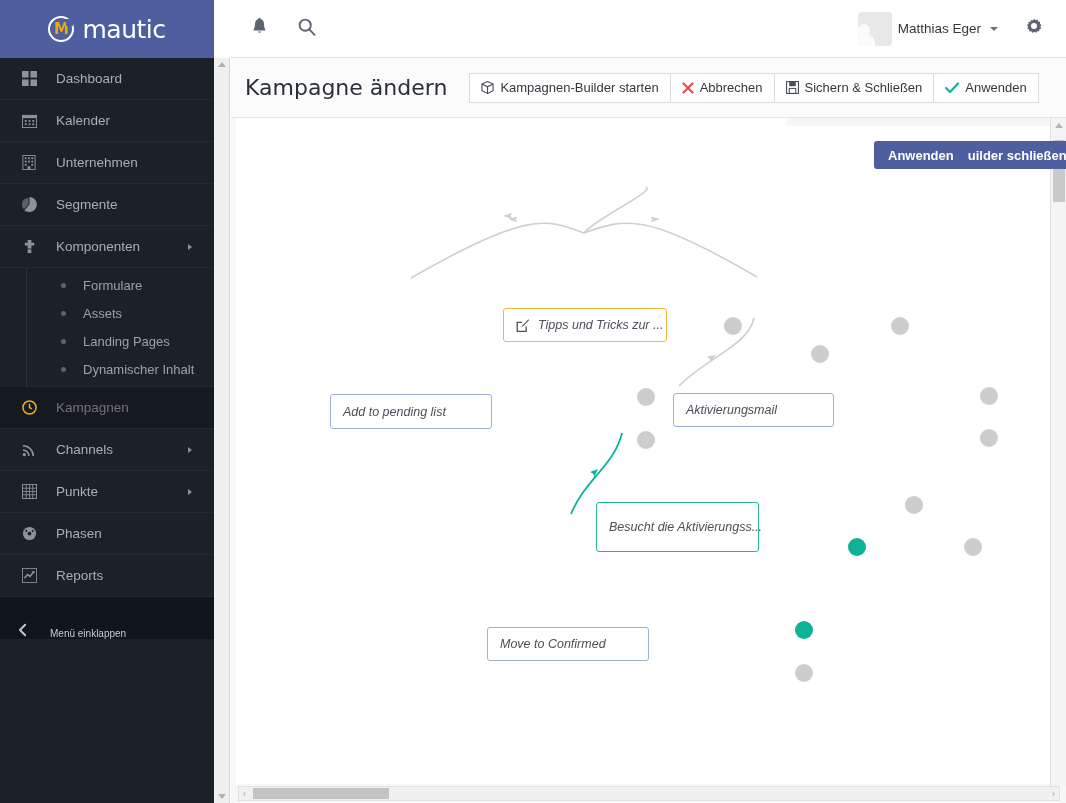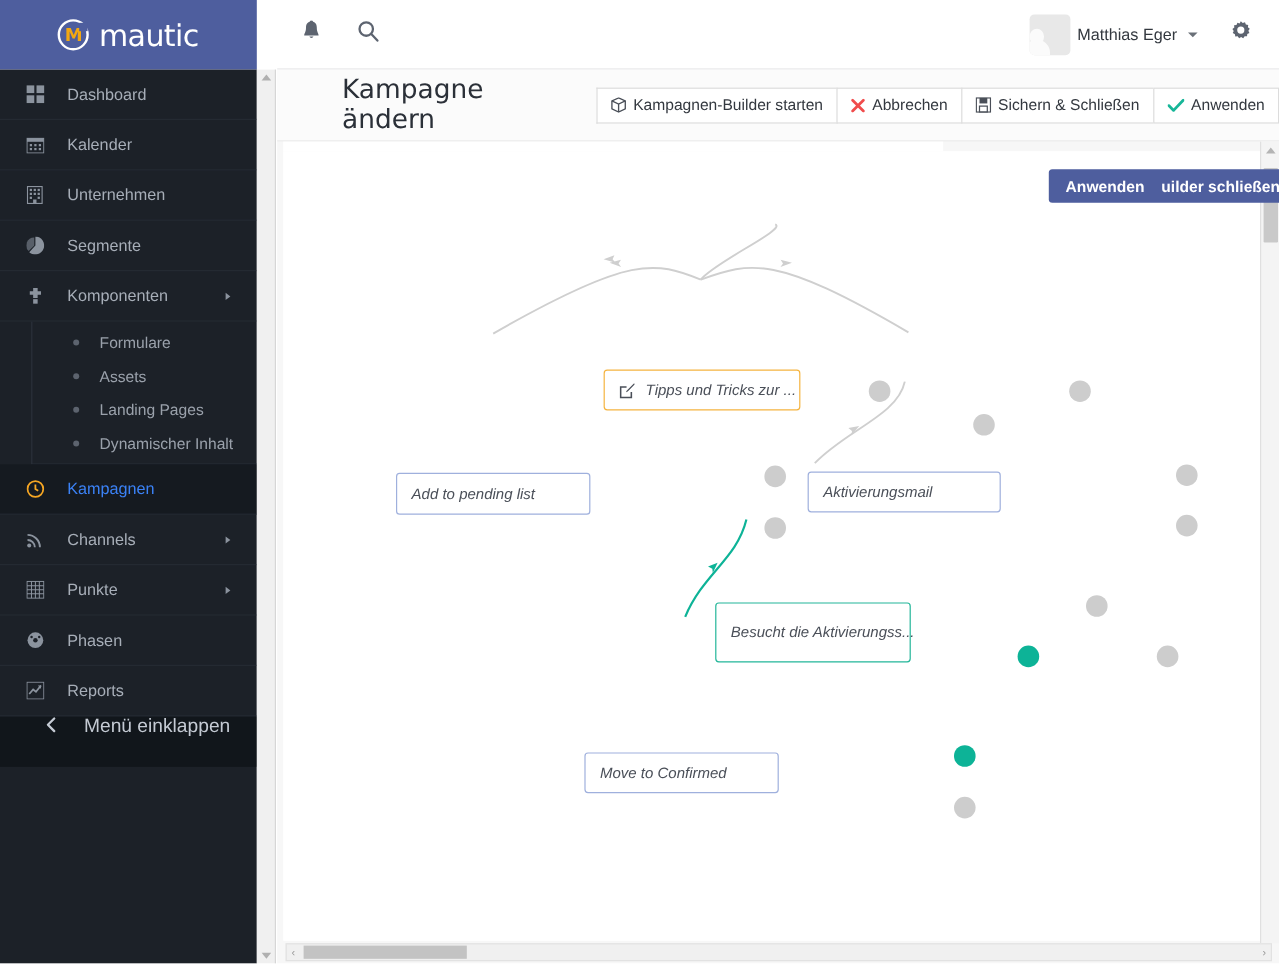--- a/index.html
+++ b/index.html
@@ -53,21 +53,21 @@
     color: #a7aeb8; font-size: 13.5px;
     border-bottom: 1px solid #242a32;
     cursor: pointer;
   }
   .nav-item .nav-icon {
     width: 22px; margin-right: 12px;
     display: flex; align-items: center; justify-content: flex-start;
     color: #8b939e; flex-shrink: 0;
   }
   .nav-item.active { background: #151a20; }
-  .nav-item.active .nav-label { color: #3b82f6; }
+  .nav-item.active .nav-label { color: #737373; }
   .nav-item.active .nav-icon { color: #f5a623; }
   .nav-caret {
     position: absolute; right: 22px; top: 50%;
     transform: translateY(-50%);
     width: 0; height: 0;
     border-left: 4px solid #8b939e;
     border-top: 3.5px solid transparent;
     border-bottom: 3.5px solid transparent;
   }
   .sub-item {
@@ -78,23 +78,23 @@
   }
   .sub-item .dot {
     width: 5px; height: 5px; border-radius: 50%;
     background: #5c636e; margin-right: 17px; flex-shrink: 0;
   }
   .sub-group {
     border-left: 1px solid #2b313a; margin-left: 26px;
     padding: 3px 0 3px 0; border-bottom: 1px solid #242a32;
   }
   .collapse-item {
-    display: flex; align-items: flex-start;
-    height: 42px; padding-left: 36px;
-    color: #c4cad3; font-size: 16px;
+    display: flex; align-items: flex-end;
+    height: 42px; padding-left: 16px;
+    color: #c4cad3; font-size: 10px;
     background: #11161b; cursor: pointer;
   }
   .collapse-item .nav-icon { color: #c4cad3; width: 22px; margin-right: 12px; }
 
   
   .side-scroll {
     position: absolute; left: 214px; top: 58px;
     width: 16px; height: 745px;
     background: #f0f0f0; border-right: 1px solid #d6d6d6;
   }
@@ -147,21 +147,21 @@
     width: 0; height: 0; margin-left: 3px;
     border-top: 4.5px solid #6a7078;
     border-left: 4px solid transparent; border-right: 4px solid transparent;
   }
 
   
   .page-header {
     position: absolute; left: 231px; top: 58px;
     width: 835px; height: 60px;
     background: #fbfbfb; border-bottom: 1px solid #e6e6e6;
-    display: flex; align-items: center; padding-left: 40px;
+    display: flex; align-items: center;
   }
   .page-title {
     font-size: 22px; color: #2b3038; font-weight: 400;
     margin-left: 14px; margin-right: 22px;
     font-family: "DejaVu Sans", sans-serif;
   }
   .btn-group { display: flex; }
   .tb-btn {
     height: 30px; padding: 0 11px;
     background: #ffffff; border: 1px solid #dcdcdc;

